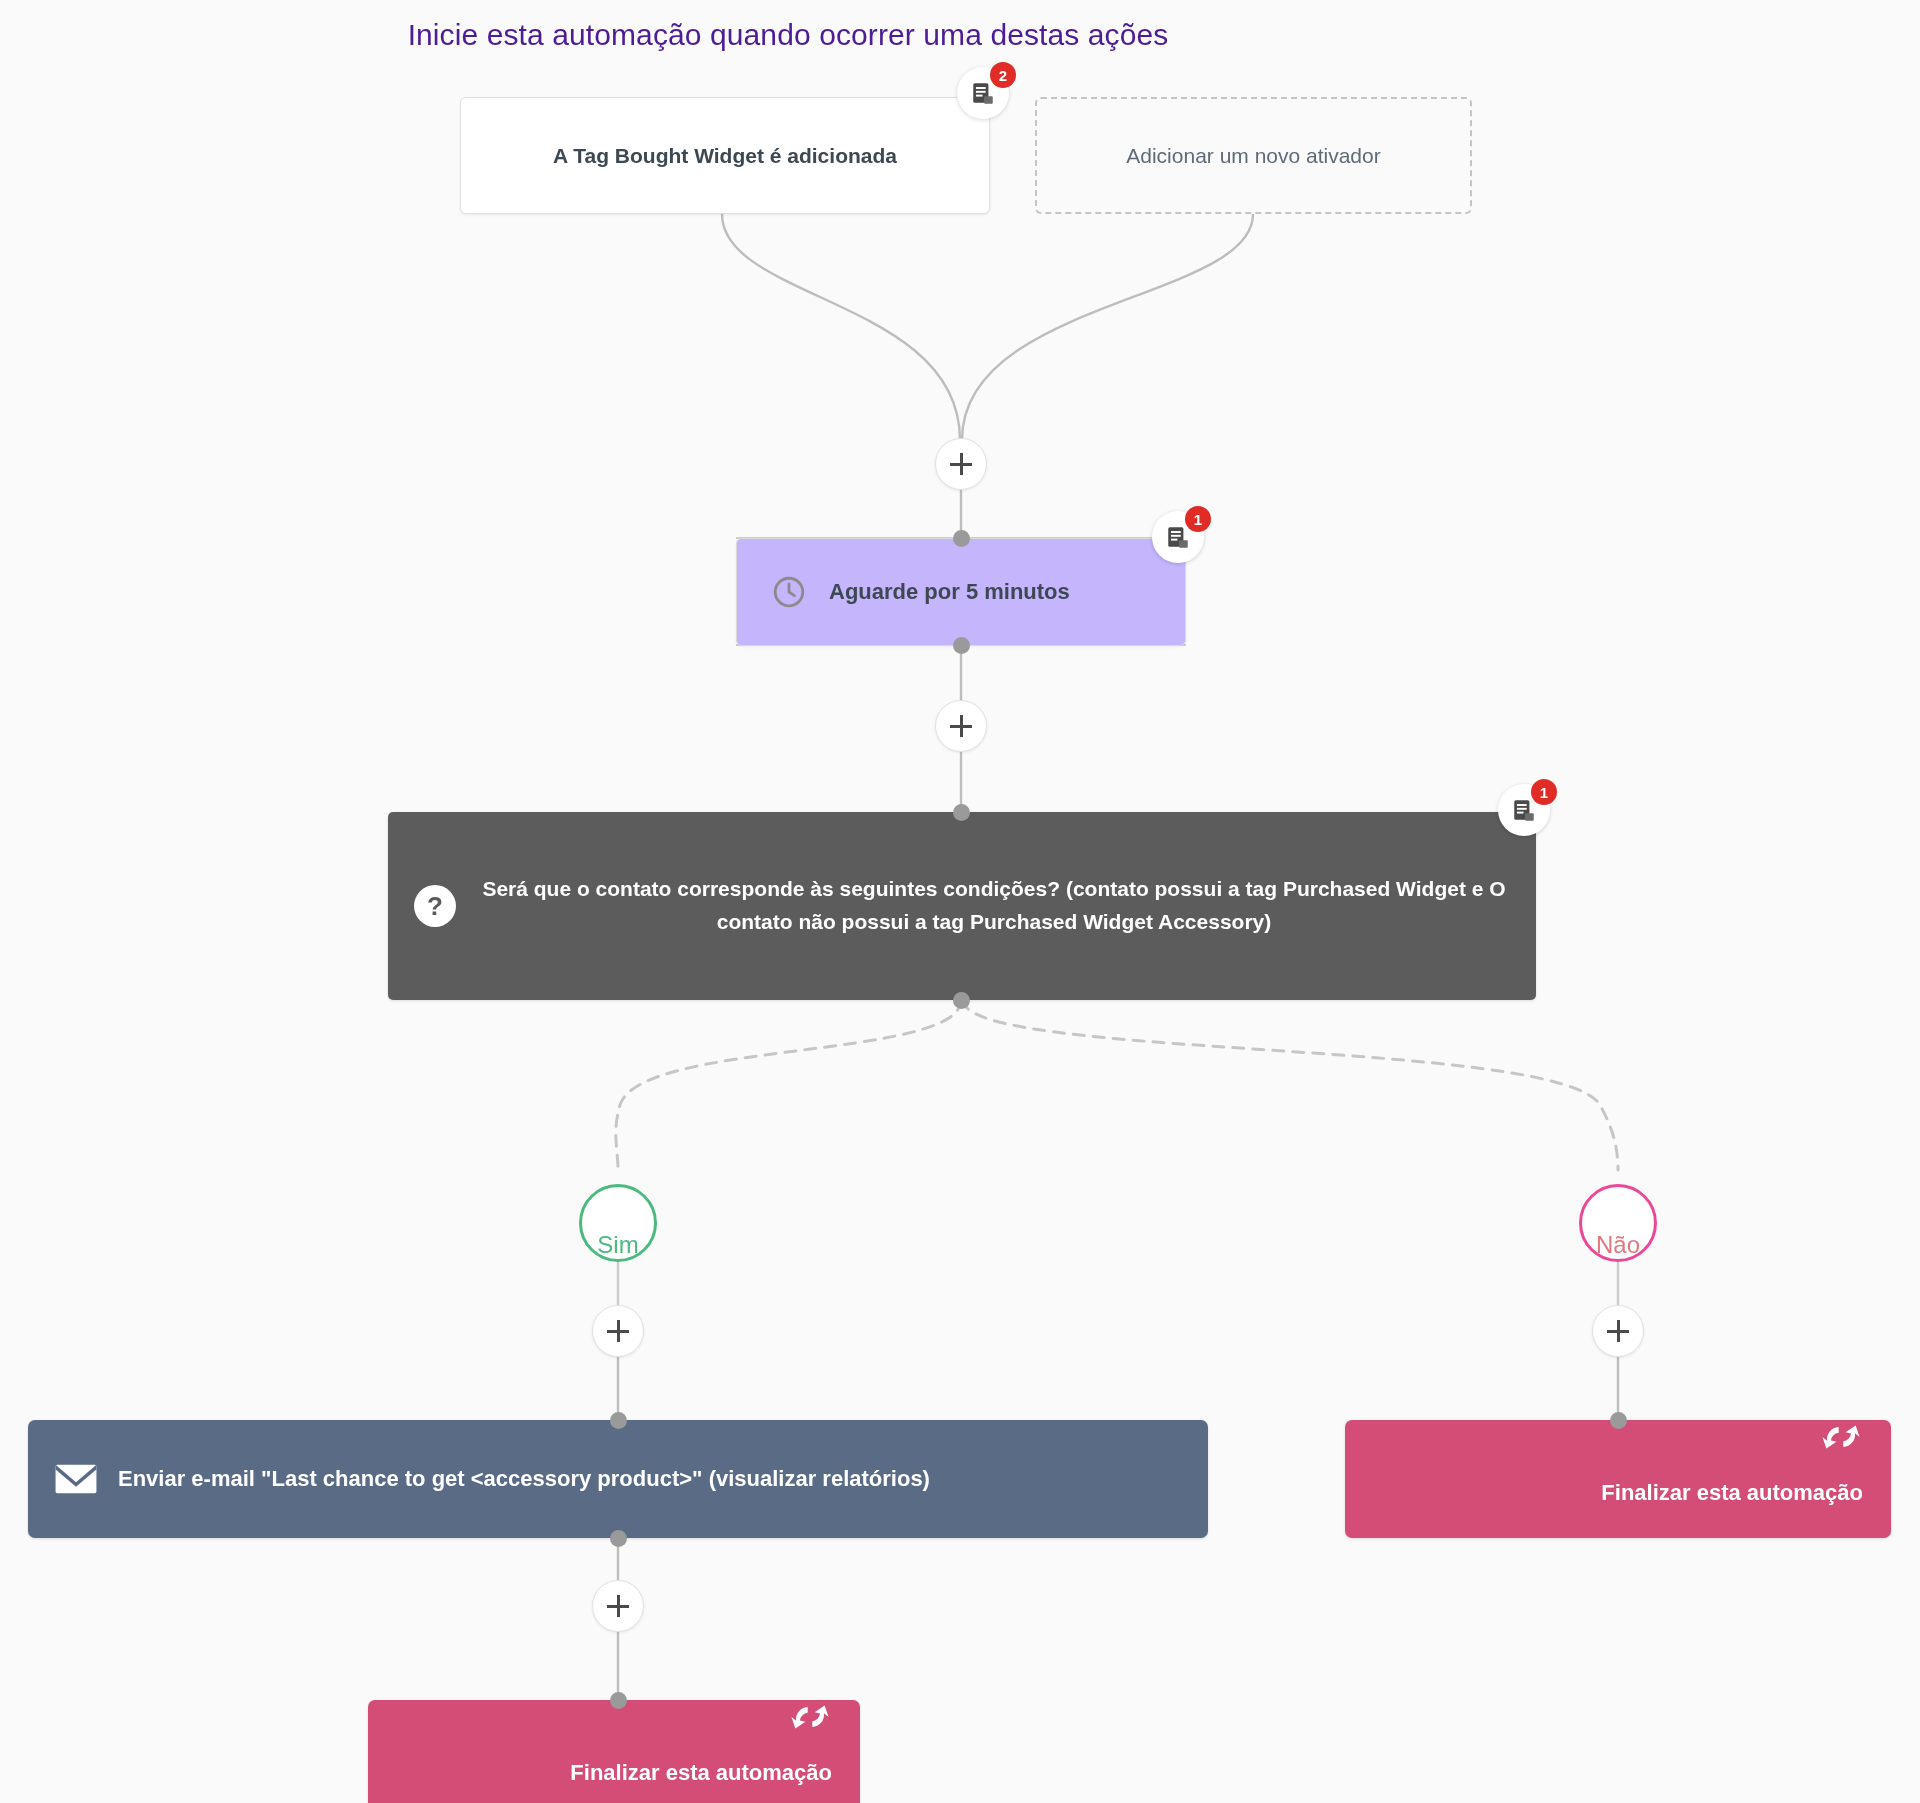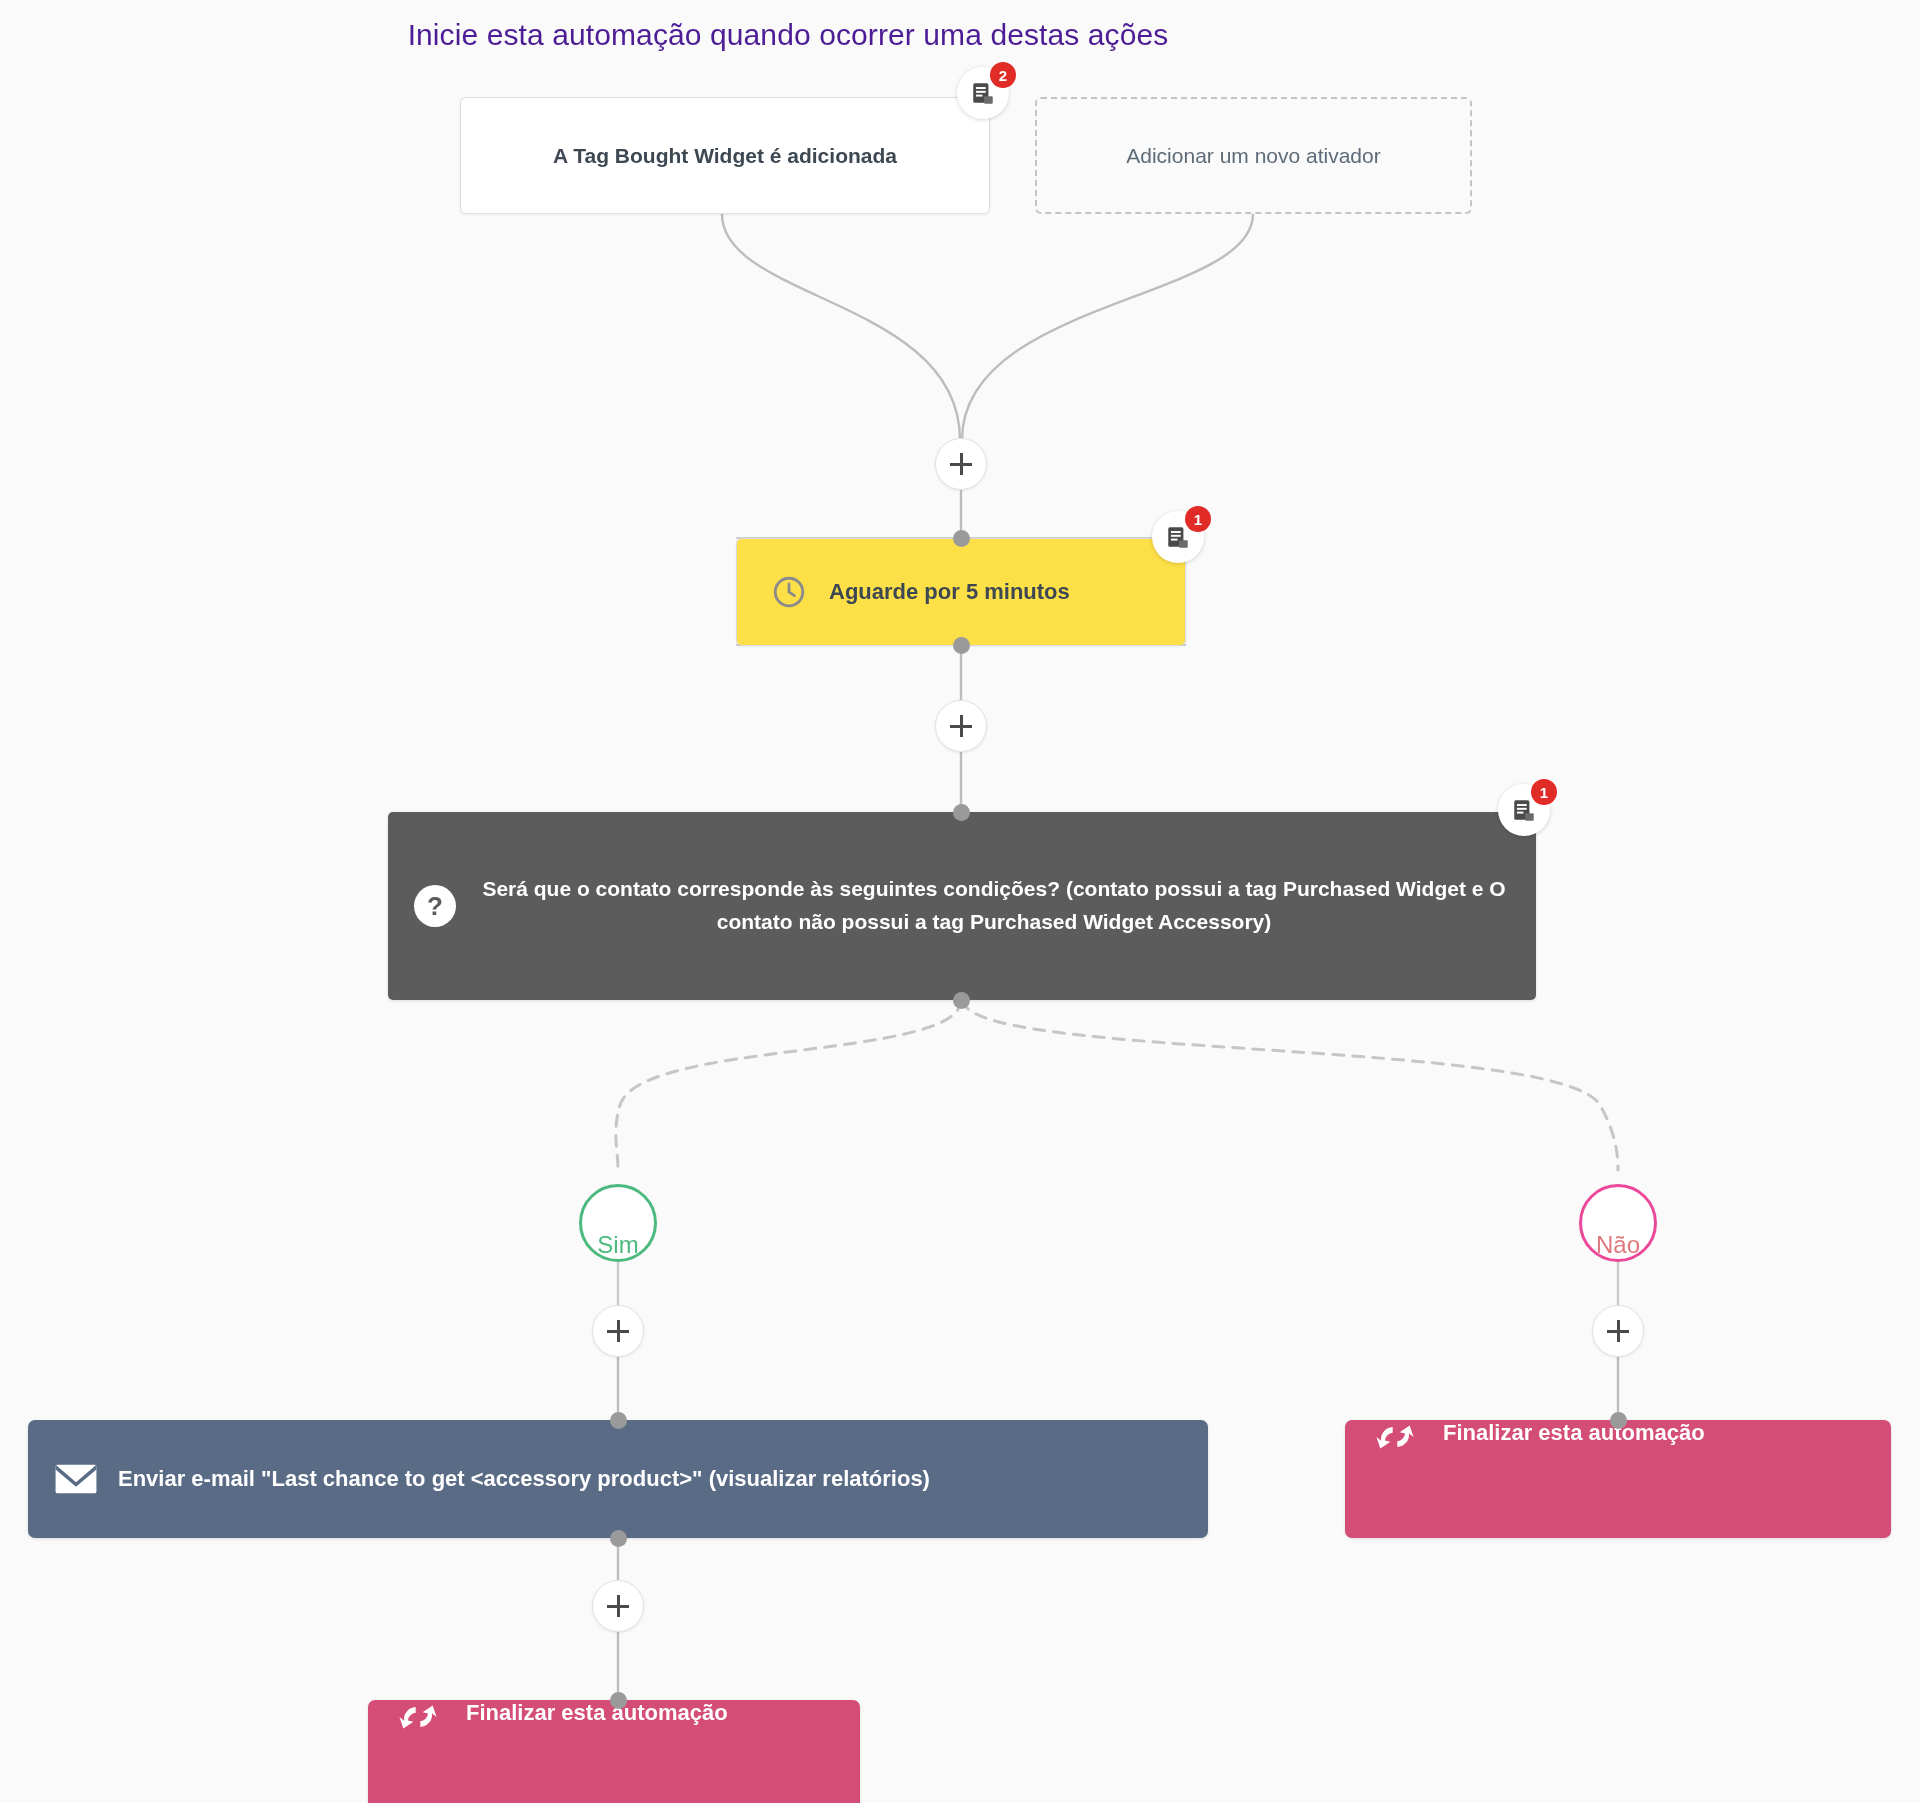--- a/index.html
+++ b/index.html
@@ -94,21 +94,21 @@
   
   .dot {
     width: 17px; height: 17px;
     border-radius: 50%;
     background: #9a9a9a;
     z-index: 4;
   }
 
   
   .wait-card {
-    background: #fde047;
+    background: #c4b5fd;
     border: 1px solid #d9d9d9;
     border-radius: 6px;
     box-shadow: 0 1px 3px rgba(0,0,0,.06);
     display: flex;
     align-items: center;
     padding: 0 34px;
     gap: 22px;
     font-size: 22px;
     font-weight: bold;
     color: #3d4852;
@@ -170,27 +170,28 @@
     font-size: 22px;
     font-weight: bold;
     box-shadow: 0 1px 3px rgba(0,0,0,.12);
   }
 
   
   .end-bar {
     background: #d44d77;
     border-radius: 7px;
     display: flex;
-    align-items: flex-start;
+    align-items: flex-end;
     padding: 0 28px;
     gap: 26px;
     color: #ffffff;
     font-size: 22px;
     font-weight: bold;
     box-shadow: 0 1px 3px rgba(0,0,0,.12);
+    flex-direction: column;
   }
 
   
   .note-badge {
     position: absolute;
     width: 52px; height: 52px;
     border-radius: 50%;
     background: #ffffff;
     box-shadow: 0 1px 4px rgba(0,0,0,.16);
     display: flex;

